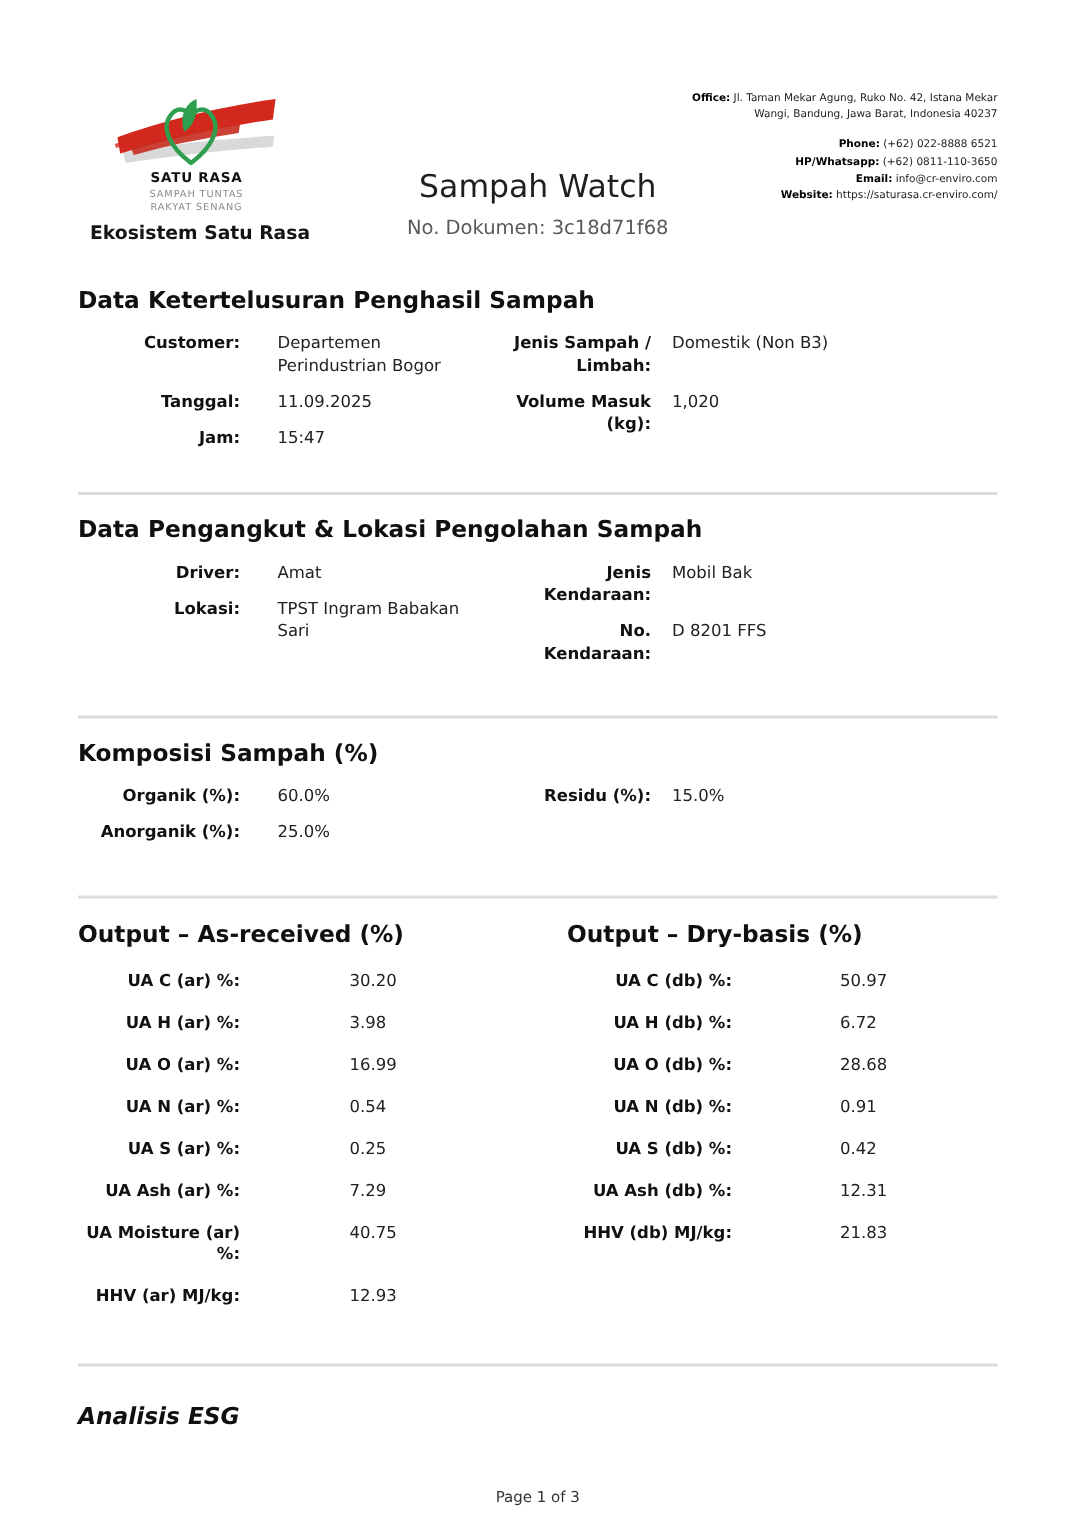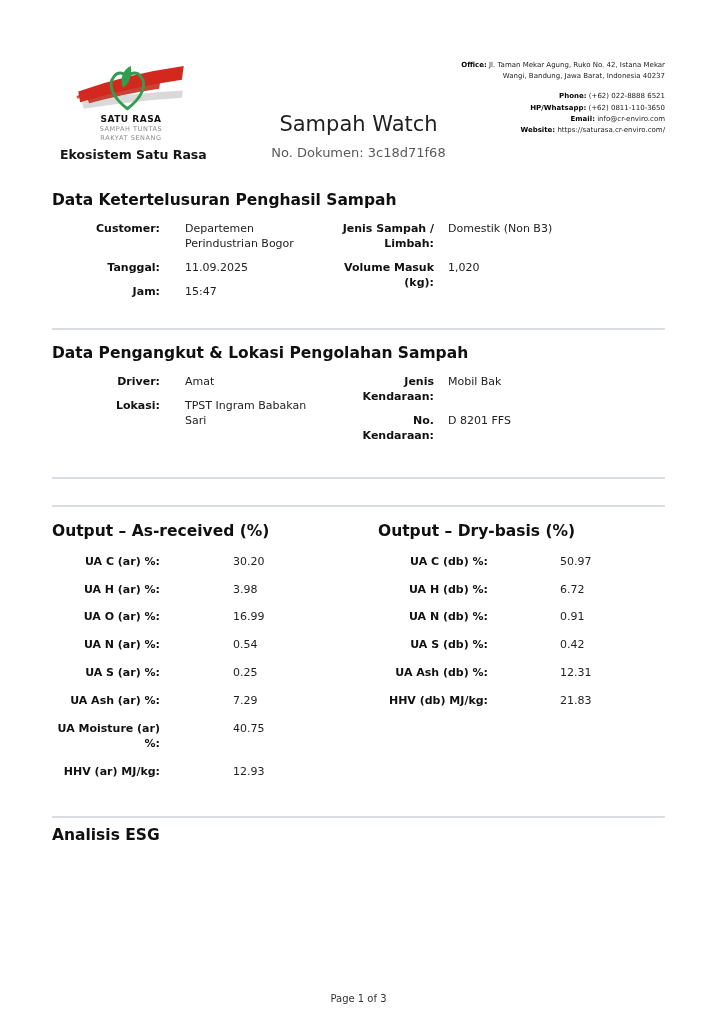--- a/index.html
+++ b/index.html
@@ -64,21 +64,21 @@
   .col-d .kv-value { padding-left:28px; }
   
   .sec1 { margin-top:31px; }
   .d1 { margin-top:20px; }
   .sec2 { margin-top:14px; }
   .d2 { margin-top:24px; }
   .sec3 { margin-top:14px; }
   .d3 { margin-top:26px; }
   .sec4 { margin-top:15px; }
   .d4 { margin-top:24px; }
-  .sec5 { margin-top:8px; }
+  .sec5 { margin-top:24px;font-style:italic; }
   
   .footer {
     position:absolute;
     left:0; right:0;
     top:993px;
     text-align:center;
     font-size:10px;
     color:#333;
   }
 </style>
@@ -197,20 +197,44 @@
             <div class="kv-row">
               <span class="kv-label">No. Kendaraan:</span>
               <span class="kv-value">D 8201 FFS</span>
             </div>
           </div>
       </div>
     </div>
 
     <hr class="divider d2">
 
+    <div class="sec3">
+      <div class="sec-heading">Komposisi Sampah (%)</div>
+      <div class="kv-grid">
+        <div class="col-a">
+
+            <div class="kv-row">
+              <span class="kv-label">Organik (%):</span>
+              <span class="kv-value">60.0%</span>
+            </div>
+
+            <div class="kv-row">
+              <span class="kv-label">Anorganik (%):</span>
+              <span class="kv-value">25.0%</span>
+            </div>
+          </div>
+        <div class="col-b">
+
+            <div class="kv-row">
+              <span class="kv-label">Residu (%):</span>
+              <span class="kv-value">15.0%</span>
+            </div>
+          </div>
+      </div>
+    </div>
 
     <hr class="divider d3">
 
     <div class="sec4 out-grid">
       <div class="out-col">
         <div class="sec-heading">Output – As-received (%)</div>
         <div class="col-c">
 
             <div class="kv-row">
               <span class="kv-label">UA C (ar) %:</span>
@@ -260,20 +284,24 @@
             <div class="kv-row">
               <span class="kv-label">UA C (db) %:</span>
               <span class="kv-value">50.97</span>
             </div>
 
             <div class="kv-row">
               <span class="kv-label">UA H (db) %:</span>
               <span class="kv-value">6.72</span>
             </div>
 
+            <div class="kv-row">
+              <span class="kv-label">UA O (db) %:</span>
+              <span class="kv-value">28.68</span>
+            </div>
 
             <div class="kv-row">
               <span class="kv-label">UA N (db) %:</span>
               <span class="kv-value">0.91</span>
             </div>
 
             <div class="kv-row">
               <span class="kv-label">UA S (db) %:</span>
               <span class="kv-value">0.42</span>
             </div>

